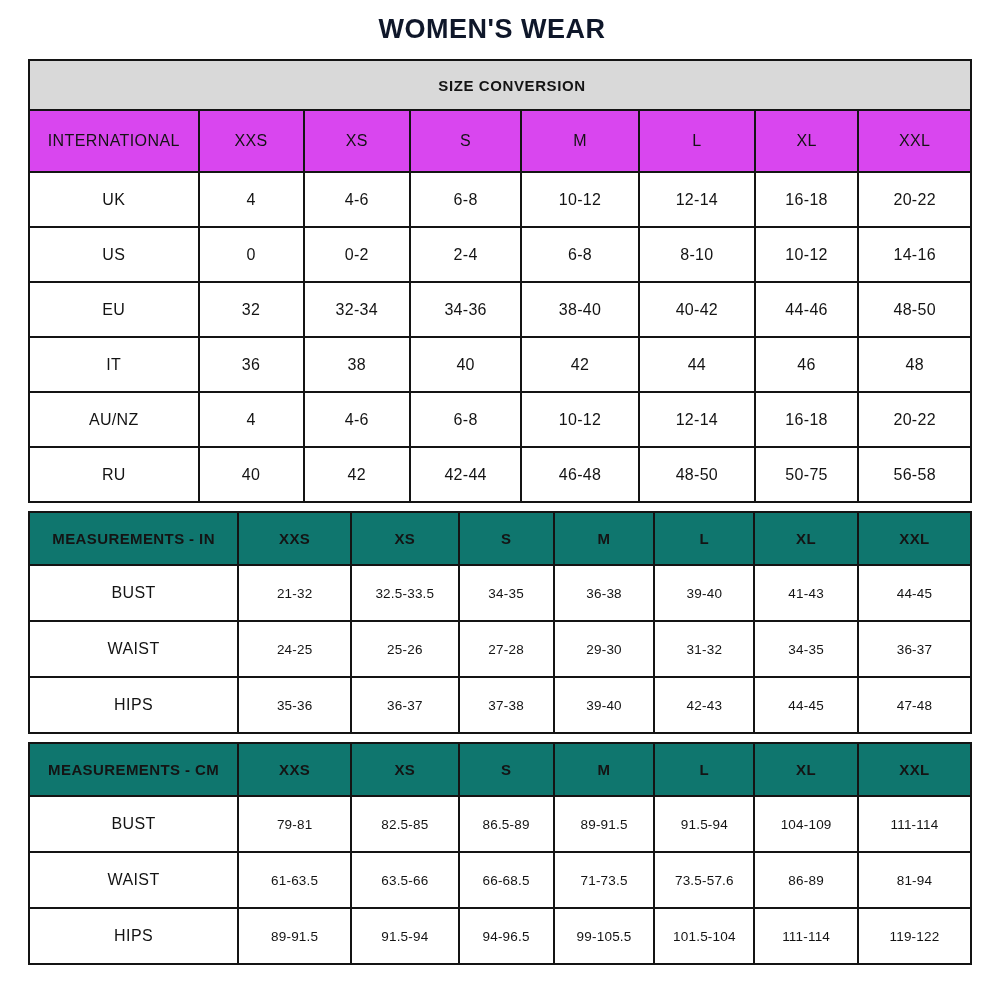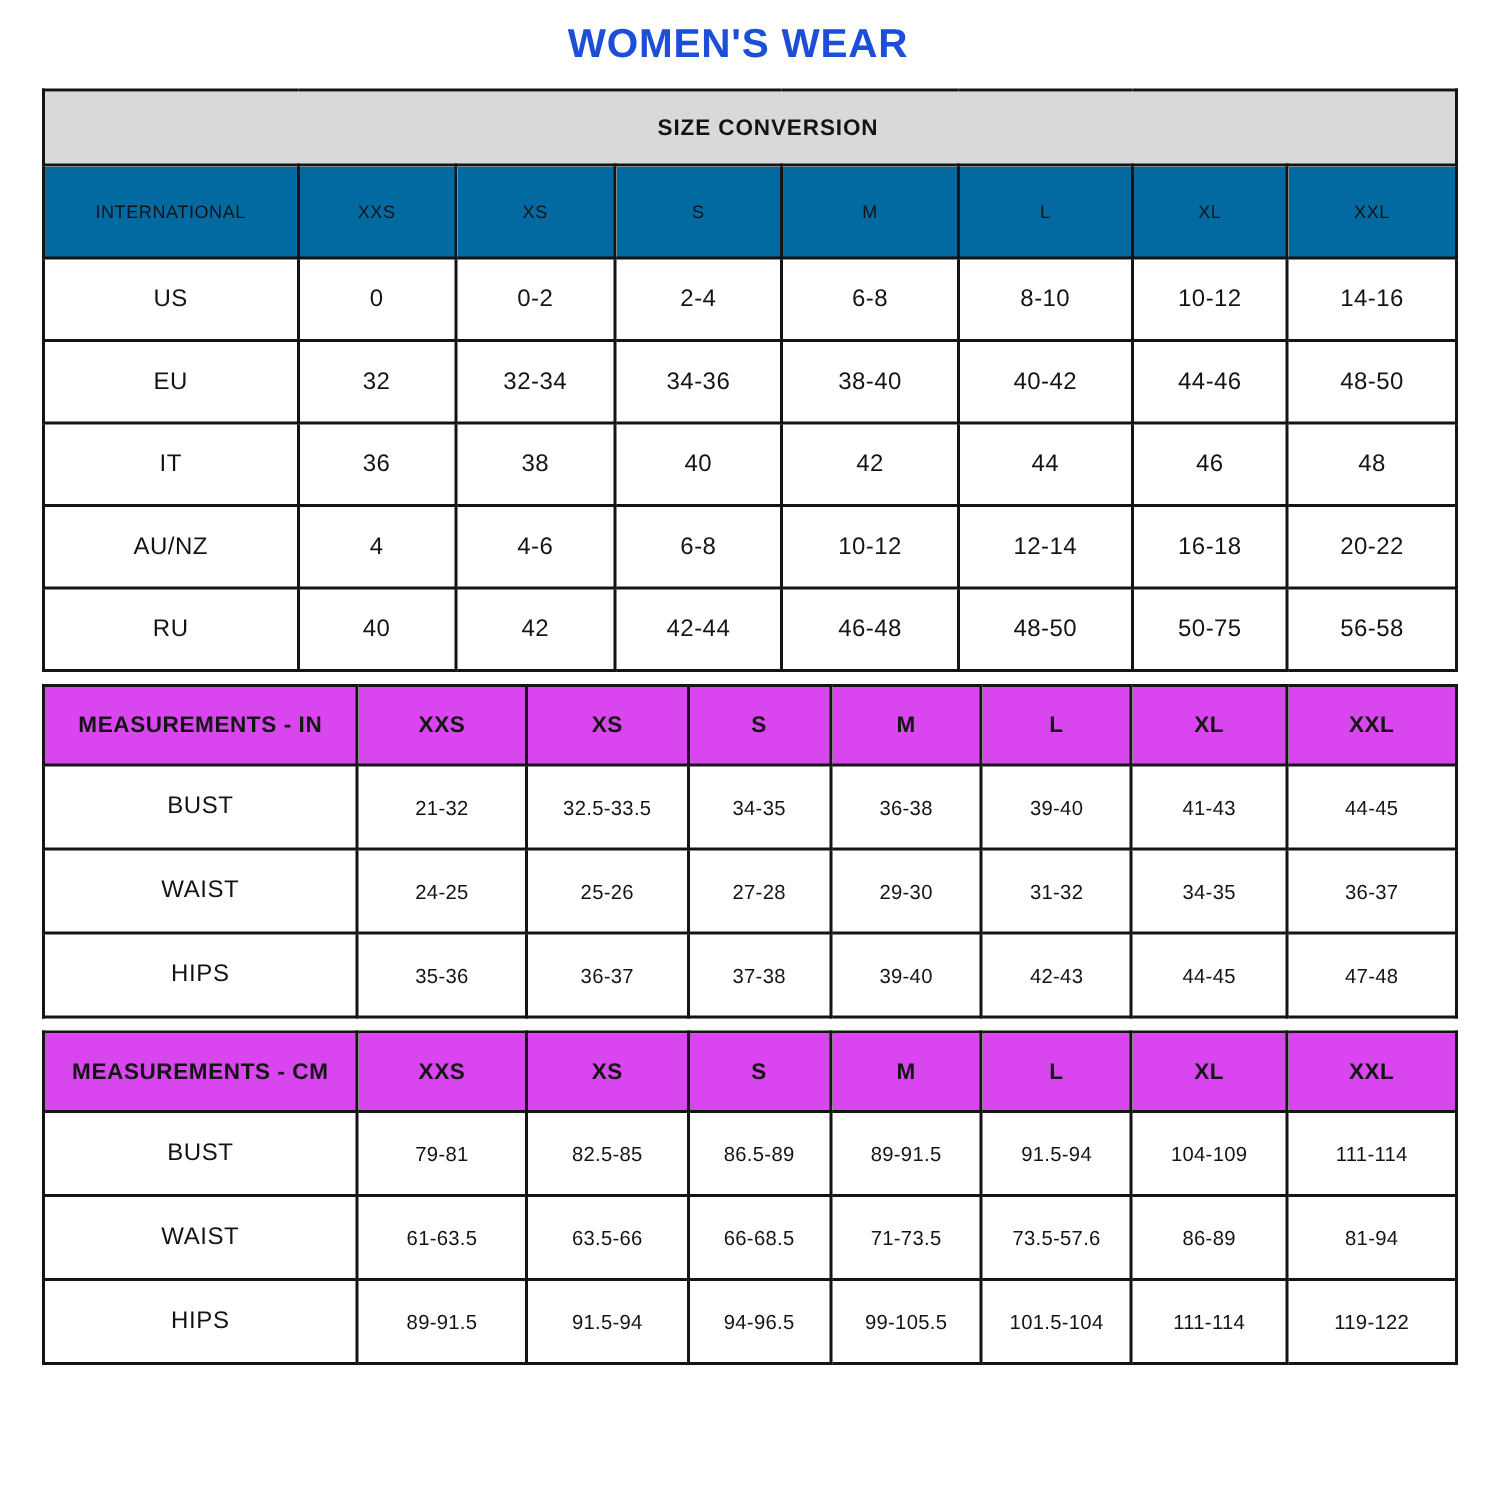--- a/index.html
+++ b/index.html
@@ -9,21 +9,21 @@
     color: #141414;
     box-sizing: border-box;
   }
   .sheet { width: 1000px; height: 1000px; box-sizing: border-box; padding-top: 10px; }
   .page-title {
     text-align: center;
     font-size: 27px;
     font-weight: 700;
     letter-spacing: 0.5px;
     margin: 4px 16px 14px 0;
-    color: #1d4ed8;
+    color: #0f172a;
   }
   .tables { padding: 0 28px; }
   table {
     width: 100%;
     border-collapse: collapse;
     table-layout: fixed;
     margin-bottom: 8px;
     border: 2px solid #141414;
   }
   th, td {
@@ -38,30 +38,30 @@
   .t-sizes .banner {
     background: #d9d9d9;
     height: 48px;
     font-size: 15px;
     font-weight: 700;
     letter-spacing: 0.6px;
     padding-left: 28px;
   }
   .t-sizes .head-row th {
     height: 60px;
-    font-size: 12px;
+    font-size: 16px;
     letter-spacing: 0.4px;
-    background: #0369a1;
+    background: #d946ef;
   }
   .t-sizes .data-row th,
   .t-sizes .data-row td { height: 53px; font-size: 16px; letter-spacing: 0.3px; }
   .t-sizes .row-label { letter-spacing: 0.4px; }
   
   .t-meas .head-row th {
-    background: #d946ef;
+    background: #0f766e;
     height: 51px;
     font-size: 15px;
     font-weight: 700;
     letter-spacing: 0.4px;
   }
   .t-meas .data-row th { height: 54px; font-size: 16px; letter-spacing: 0.4px; }
   .t-meas .data-row td { height: 54px; font-size: 13.5px; letter-spacing: 0.2px; }
 </style>
 </head>
 <body>
@@ -90,20 +90,30 @@
             <th class="col-head">INTERNATIONAL</th>
             <th class="col-head">XXS</th>
             <th class="col-head">XS</th>
             <th class="col-head">S</th>
             <th class="col-head">M</th>
             <th class="col-head">L</th>
             <th class="col-head">XL</th>
             <th class="col-head">XXL</th>
           </tr>
           <tr class="data-row">
+            <th class="row-label">UK</th>
+            <td class="val">4</td>
+            <td class="val">4-6</td>
+            <td class="val">6-8</td>
+            <td class="val">10-12</td>
+            <td class="val">12-14</td>
+            <td class="val">16-18</td>
+            <td class="val">20-22</td>
+          </tr>
+          <tr class="data-row">
             <th class="row-label">US</th>
             <td class="val">0</td>
             <td class="val">0-2</td>
             <td class="val">2-4</td>
             <td class="val">6-8</td>
             <td class="val">8-10</td>
             <td class="val">10-12</td>
             <td class="val">14-16</td>
           </tr>
           <tr class="data-row">

